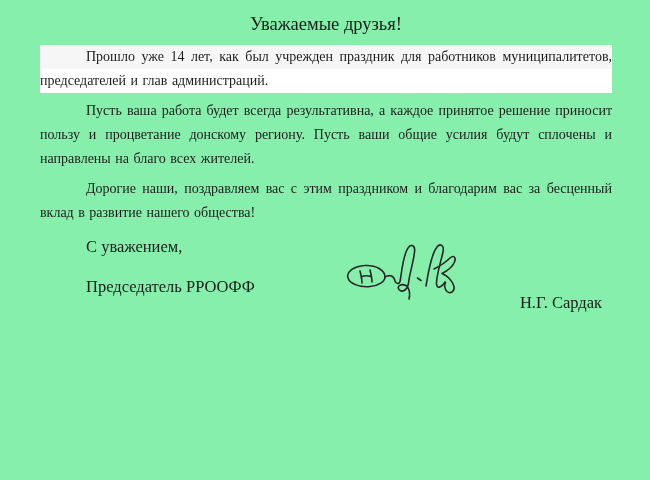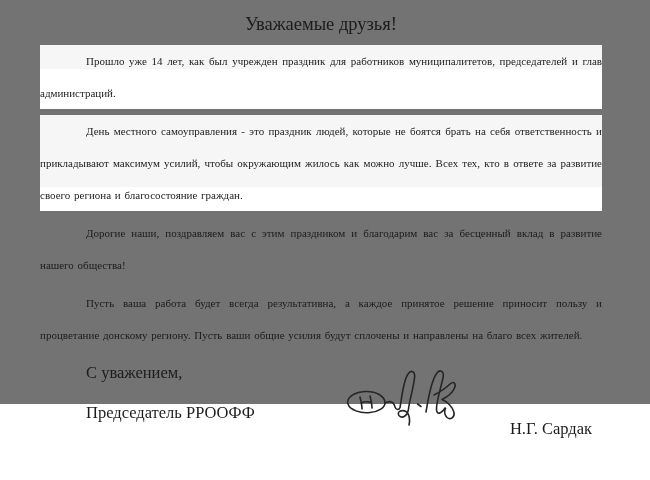--- a/index.html
+++ b/index.html
@@ -10,34 +10,34 @@
   body {
     width: 650px;
     height: 480px;
     overflow: hidden;
     font-family: "Liberation Serif", "DejaVu Serif", serif;
     color: #1c1c1c;
   }
   .page {
     box-sizing: border-box;
     width: 650px;
-    height: 404px;
-    padding: 12px 48px 0 40px;
-    background: #737373;
+    height: 480px;
+    padding: 12px 38px 0 40px;
+    background: #86efac;
   }
   .title {
     font-size: 18.5px;
     line-height: 24px;
     font-weight: normal;
     text-align: center;
     margin: 0 0 9px 0;
   }
   .para {
-    font-size: 11px;
-    line-height: 32px;
+    font-size: 14px;
+    line-height: 24px;
     text-align: justify;
     text-indent: 46px;
     margin: 4px 0 6px 0;
     word-spacing: 1px;
   }
   
   .hl-1 { background: linear-gradient(to bottom, #f6f6f6 0, #f6f6f6 24px, #ffffff 24px); }
   .hl-3 { background: linear-gradient(to bottom, #f6f6f6 0, #f6f6f6 72px, #ffffff 72px); }
   .hl-2 { background: linear-gradient(to bottom, #f6f6f6 0, #f6f6f6 48px, #ffffff 48px); }
   .closing {
@@ -70,23 +70,22 @@
   .signature svg { display: block; width: 132px; height: 70px; }
 </style>
 </head>
 <body>
 
 <div class="page">
 
   <h1 class="title">Уважаемые друзья!</h1>
 
   <p class="para hl-1">Прошло уже 14 лет, как был учрежден праздник для работников муниципалитетов, председателей и глав администраций.</p>
-  <p class="para hl-3">День местного самоуправления - это праздник людей, которые не боятся брать на себя ответственность и прикладывают максимум усилий, чтобы окружающим жилось как можно лучше. Всех тех, кто в ответе за развитие своего региона и благосостояние граждан.</p>
+  <p class="para">Пусть ваша работа будет всегда результативна, а каждое принятое решение приносит пользу и процветание донскому региону. Пусть ваши общие усилия будут сплочены и направлены на благо всех жителей.</p>
   <p class="para">Дорогие наши, поздравляем вас с этим праздником и благодарим вас за бесценный вклад в развитие нашего общества!</p>
-  <p class="para">Пусть ваша работа будет всегда результативна, а каждое принятое решение приносит пользу и процветание донскому региону. Пусть ваши общие усилия будут сплочены и направлены на благо всех жителей.</p>
 
   <div class="closing">С уважением,</div>
 
   <div class="sign-row">
     <span class="sign-role">Председатель РРООФФ</span>
 
     <span class="signature">
       <svg viewBox="0 0 132 70" fill="none" stroke="#262626" stroke-width="1.6" stroke-linecap="round" stroke-linejoin="round" xmlns="http://www.w3.org/2000/svg">
 
         <path d="M45 40 C45 33 36 28 25 28.5 C14 29 6 35 8 41 C10 47 20 50.5 30 49.5 C39 48.5 45 44.5 45 40 Z"></path>

